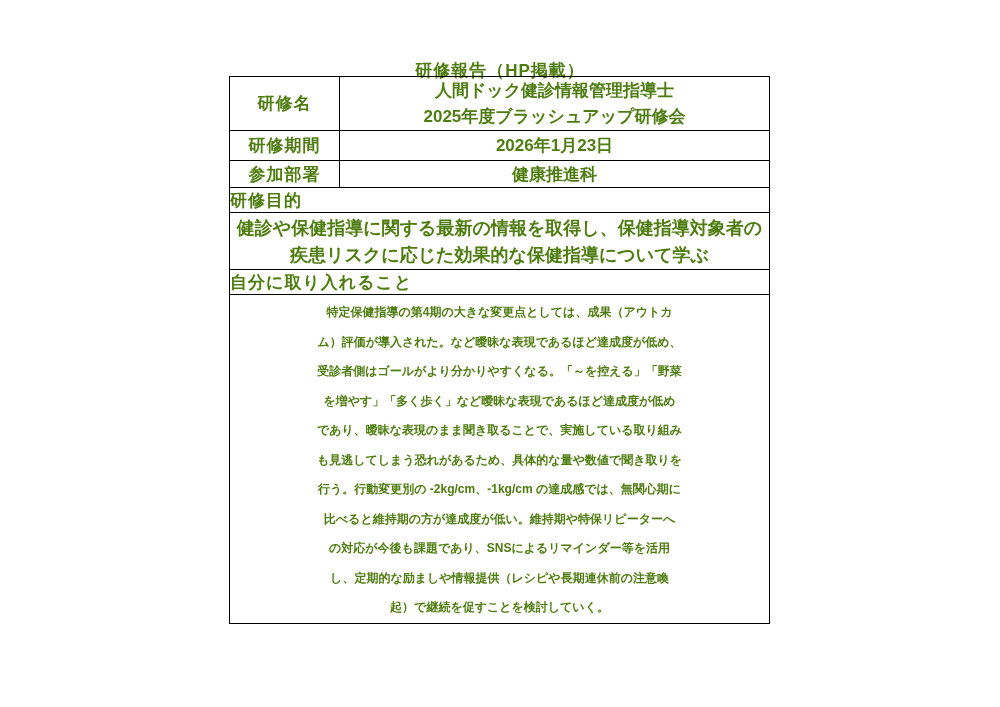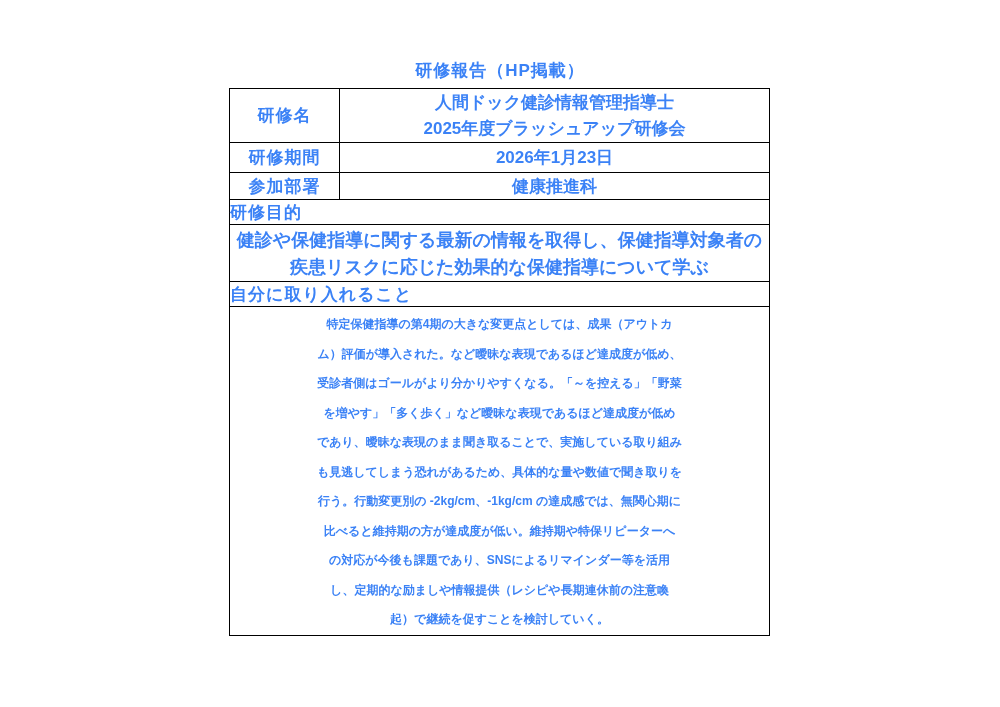--- a/index.html
+++ b/index.html
@@ -6,38 +6,38 @@
     margin: 0;
     padding: 0;
     background: #ffffff;
   }
   .page {
     position: relative;
     width: 892px;
     height: 707px;
     background: #ffffff;
     font-family: "Liberation Sans", "DejaVu Sans", sans-serif;
-    color: #3b82f6;
+    color: #4d7c0f;
     font-weight: bold;
     overflow: hidden;
   }
   .doc-title {
     position: absolute;
     left: 230px;
     top: 59px;
     width: 540px;
     text-align: center;
     font-size: 17px;
     line-height: 24px;
     letter-spacing: 1px;
   }
   table.report {
     position: absolute;
     left: 229px;
-    top: 88px;
+    top: 76px;
     width: 541px;
     border-collapse: collapse;
     table-layout: fixed;
   }
   table.report td {
     border: 1px solid #000000;
     padding: 0;
     font-size: 17px;
     vertical-align: middle;
   }

